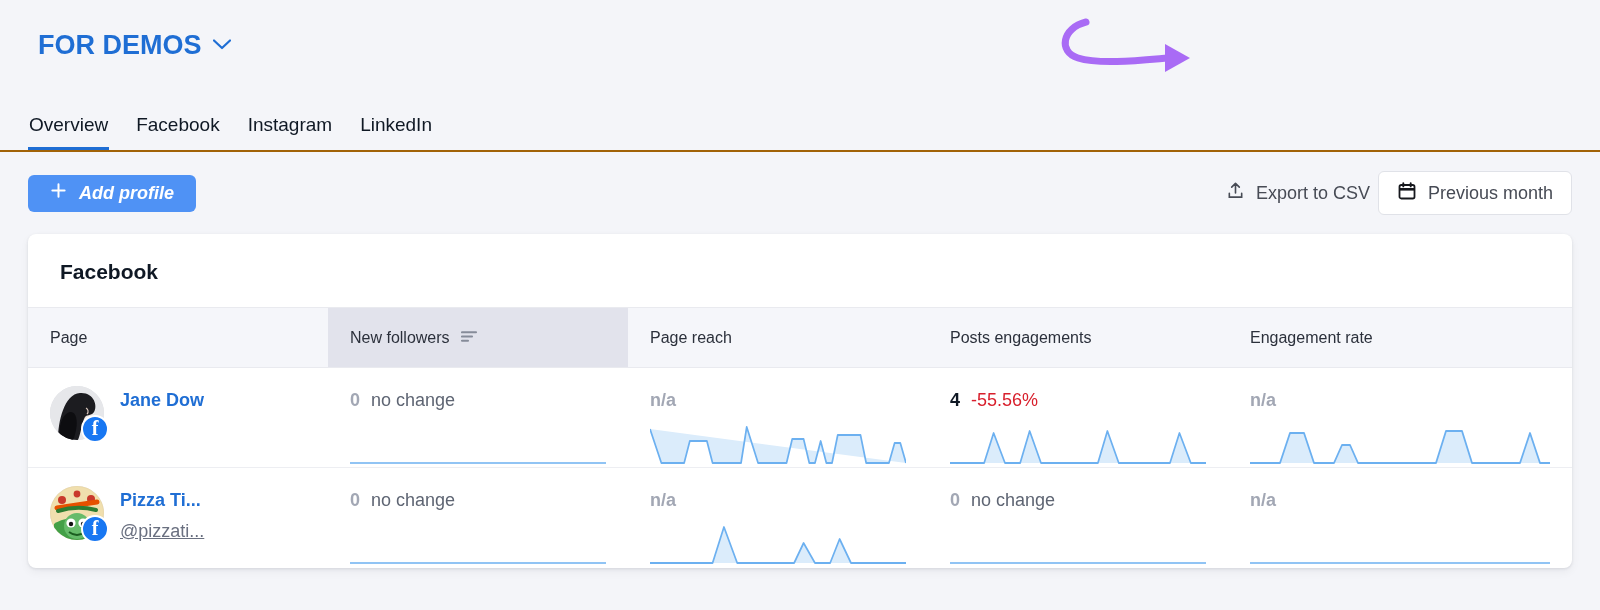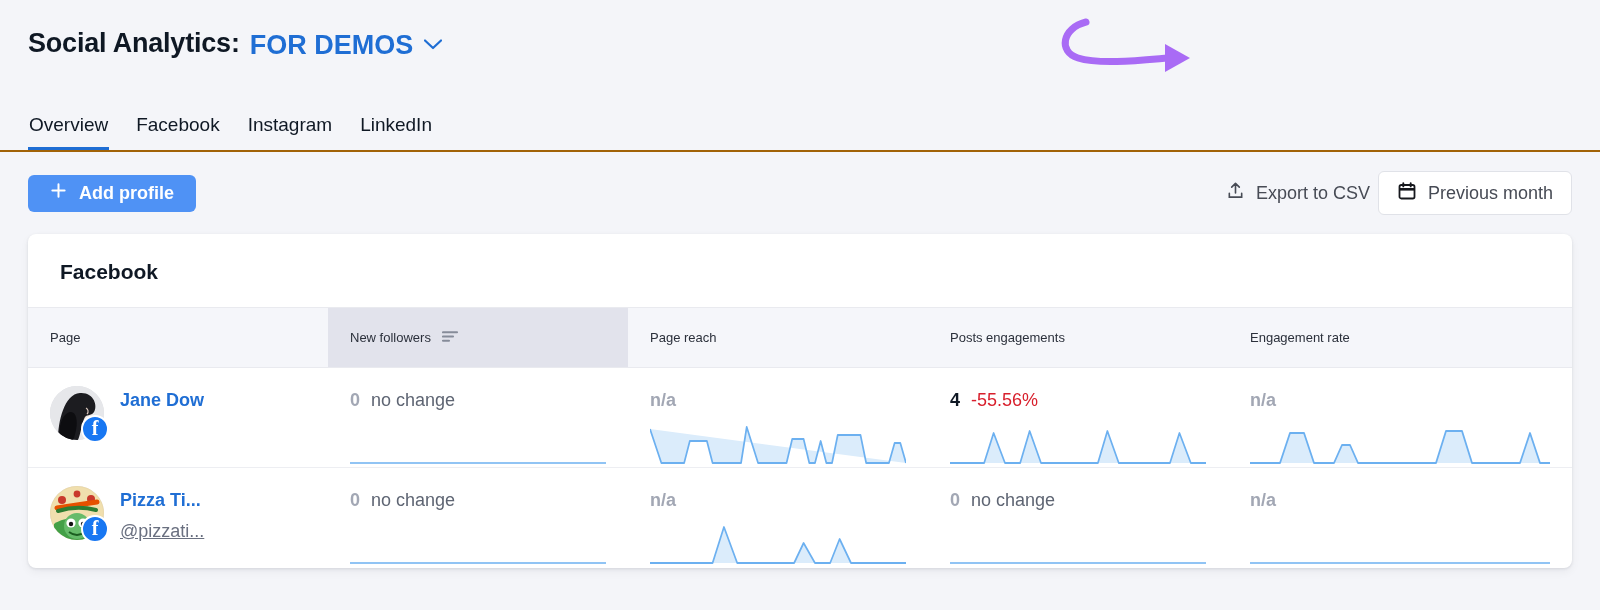--- a/index.html
+++ b/index.html
@@ -115,20 +115,21 @@
     height: 37px;
     padding: 0 22px;
     border-radius: 6px;
     background: #4f92f5;
     color: #fff;
     font-size: 18px;
     font-weight: bold;
     border: none;
     cursor: pointer;
     white-space: nowrap;
+    font-style: italic;
   }
   .toolbar-right {
     margin-left: auto;
     display: flex;
     align-items: center;
     gap: 0;
   }
   .btn-link {
     display: inline-flex;
     align-items: center;
@@ -156,21 +157,21 @@
     color: #0f1824;
     padding: 26px 32px 23px 32px;
   }
   table {
     width: 100%;
     border-collapse: collapse;
     table-layout: fixed;
   }
   thead th {
     background: #f5f6fa;
-    font-size: 13px;
+    font-size: 16px;
     font-weight: normal;
     color: #2b303b;
     text-align: left;
     height: 60px;
     padding: 0 0 0 22px;
     border-top: 1px solid #e9eaef;
     border-bottom: 1px solid #e9eaef;
   }
   thead th.sorted { background: #e2e3ec; }
   th .th-inner { display: inline-flex; align-items: center; gap: 11px; }
@@ -214,21 +215,20 @@
   .metric-delta { font-size: 18px; color: #5e6573; }
   .metric-delta.neg { color: #d81f2c; }
   .spark { margin-top: 10px; height: 44px; width: 100%; display: block; }
 
   .icon { display: inline-block; flex: 0 0 auto; }
 </style>
 </head>
 <body>
 
 <div class="header">
-  <span class="page-title">Social Analytics:</span>
   <span class="project-name">
     <span>FOR DEMOS</span><span class="project-caret"><svg width="18" height="11" viewBox="0 0 18 11">
           <path d="M1 1.5 L9 9 L17 1.5" stroke="#1f6ed4" stroke-width="2.2" fill="none" stroke-linecap="round" stroke-linejoin="round"></path>
         </svg></span>
   </span>
 
   <svg class="annot-arrow" viewBox="0 0 180 70">
     <path d="M52 14 C28 20, 24 44, 44 50 C66 57, 110 52, 134 50" stroke="#a96bf5" stroke-width="7" fill="none" stroke-linecap="round"></path>
     <path d="M131 36 L156 50 L131 64 Z" fill="#a96bf5"></path>
   </svg>

